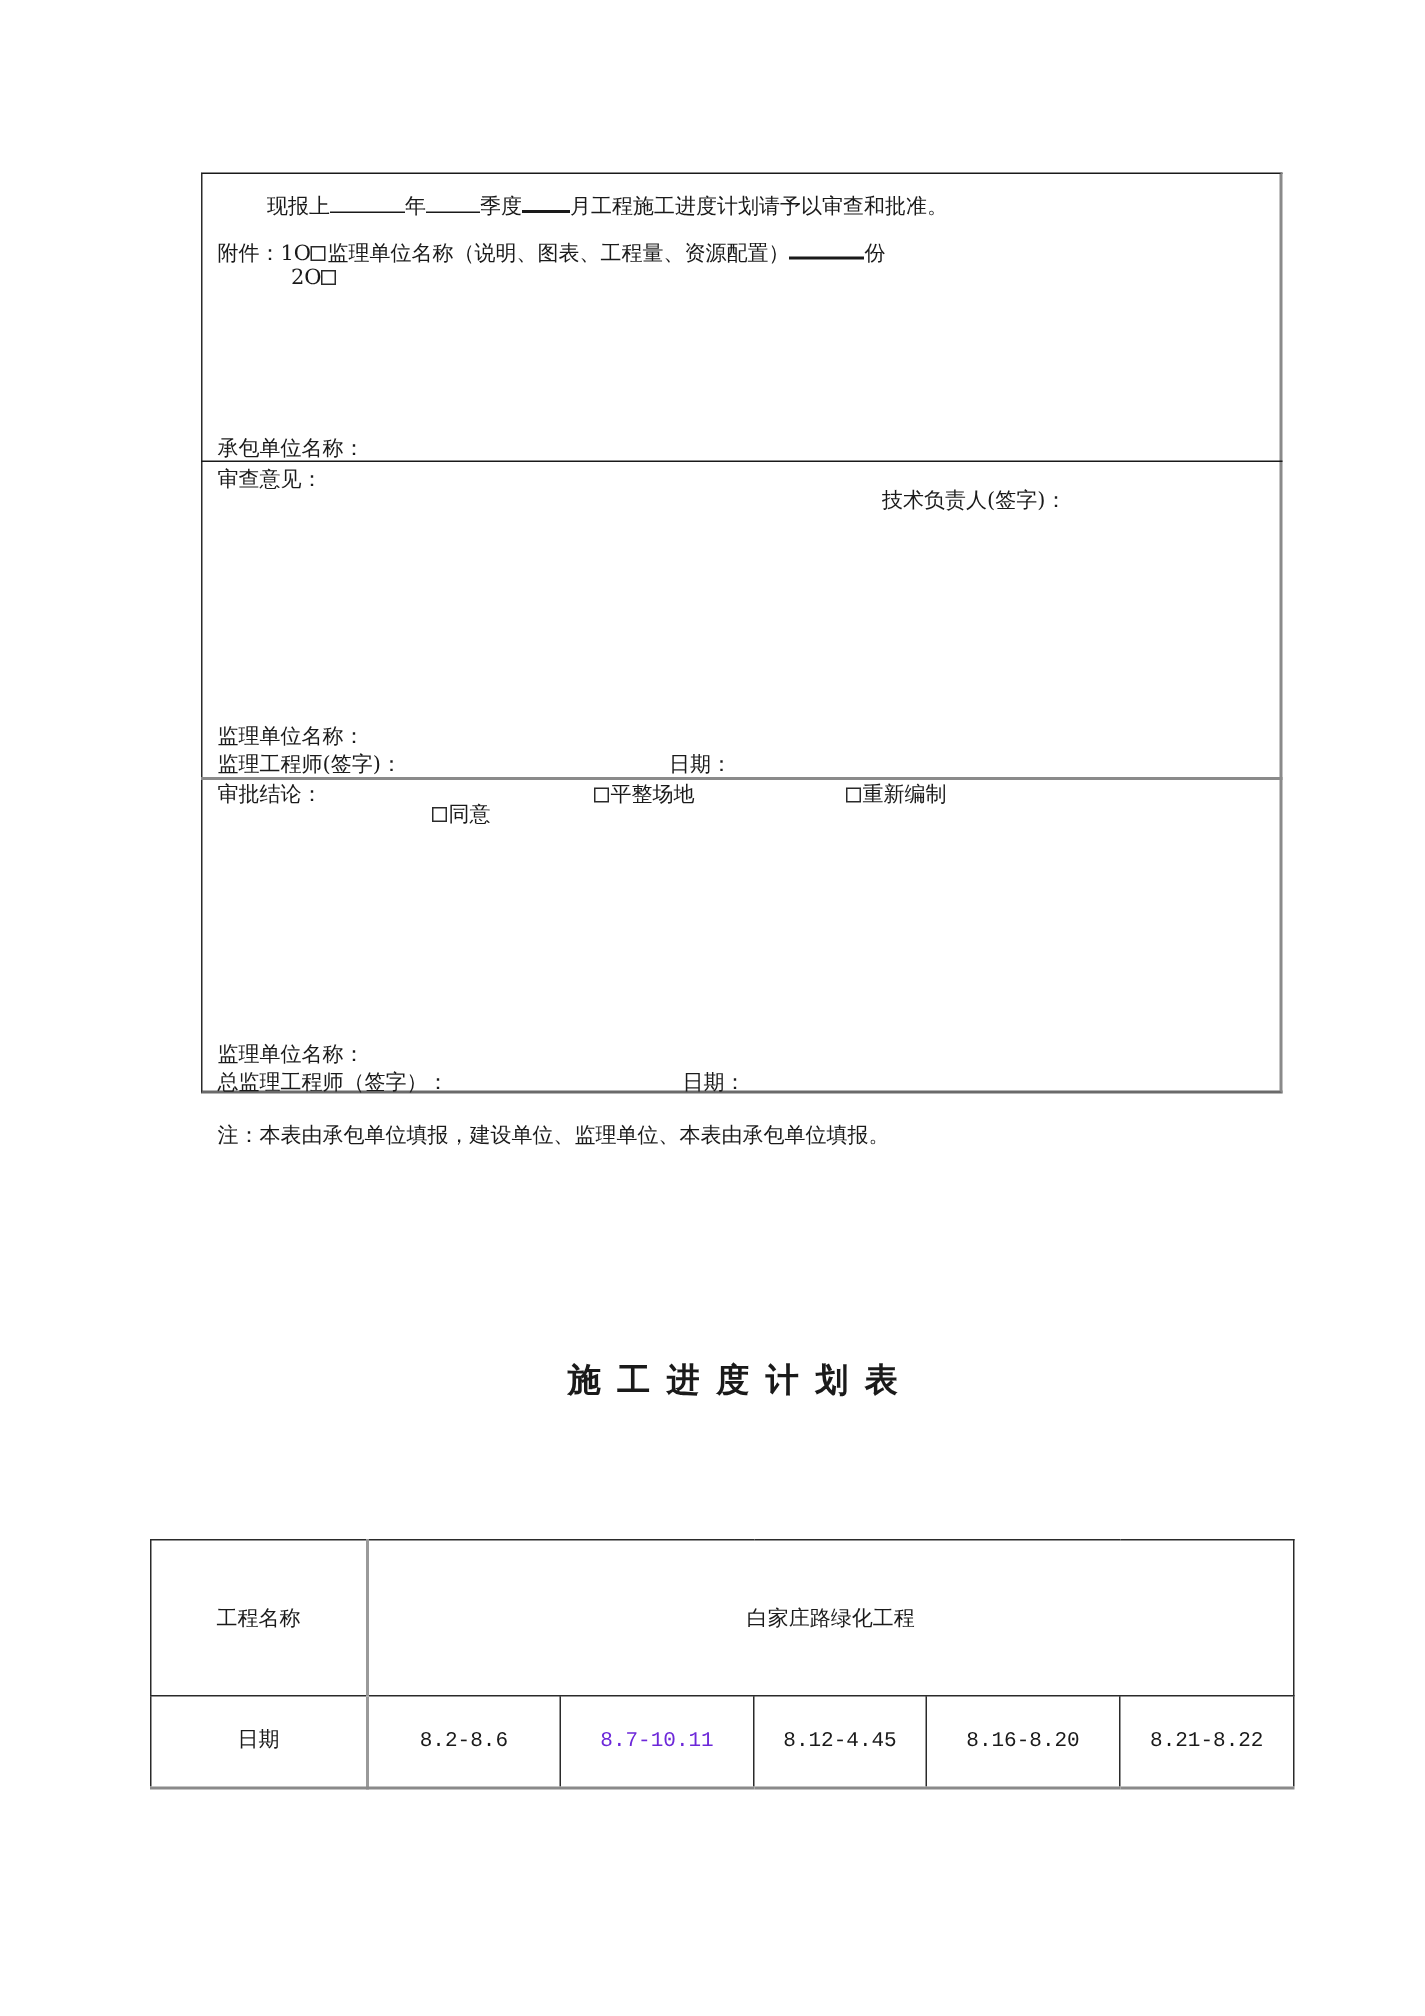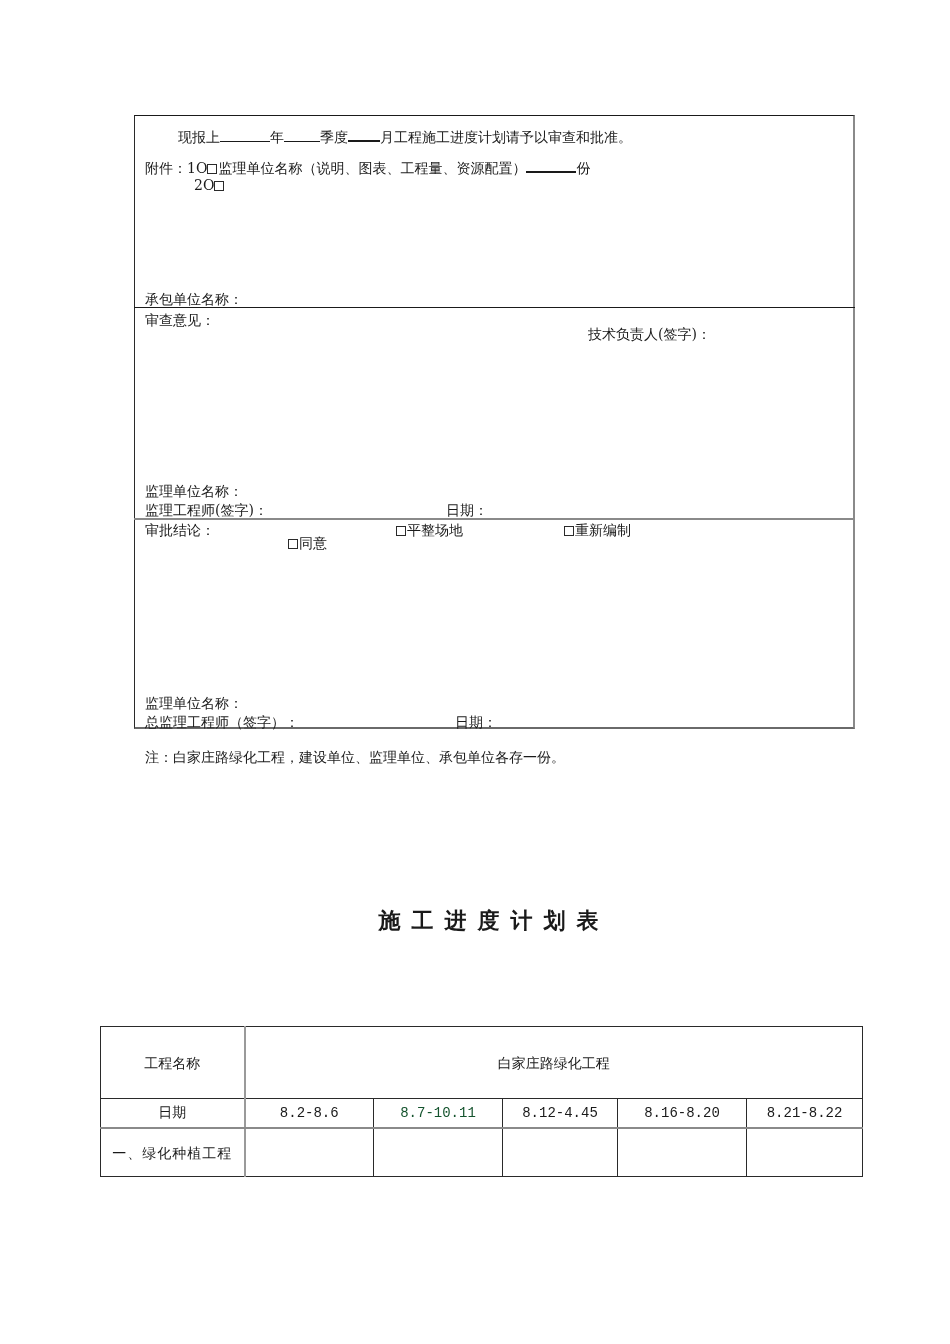--- a/index.html
+++ b/index.html
@@ -79,31 +79,31 @@
       top: 1026px;
       width: 762px;
       border-collapse: collapse;
       table-layout: fixed;
       font-size: 14px;
     }
     table.schedule td {
       border: 1px solid #2a2a2a;
       text-align: center;
       vertical-align: middle;
-      padding: 0;
+      padding: 16px;
       line-height: 18px;
       position: relative;
     }
     table.schedule td.grey-right { border-right: 2px solid #9a9a9a; }
     table.schedule tr.date-row td { border-bottom: 2px solid #8a8a8a; font-family: Liberation Mono, monospace; }
     table.schedule tr.name-row td { height: 71px; }
     table.schedule tr.date-row td { height: 28px; }
     table.schedule tr.section-row td { height: 47px; }
     table.schedule tr.task-row td { height: 28px; }
-    .highlight { color: #14532d; }
+    .highlight { color: #6d28d9; }
     .gantt-bar {
       position: absolute;
       left: 0;
       right: 0;
       top: 11px;
       height: 3px;
       background: #111111;
       transform: rotate(-0.35deg);
     }
     .section-label { display: block; line-height: 18px; }
@@ -141,21 +141,21 @@
 <div class="abs" style="left:396px; top:521px;">
   <span class="checkbox"></span><span>平整场地</span>
 </div>
 <div class="abs" style="left:564px; top:521px;">
   <span class="checkbox"></span><span>重新编制</span>
 </div>
 <div class="abs" style="left:145px; top:694px;">监理单位名称：</div>
 <div class="abs" style="left:145px; top:713px;">总监理工程师（签字）：</div>
 <div class="abs" style="left:455px; top:713px;">日期：</div>
 
-<div class="abs" style="left:145px; top:748px;">注：白家庄路绿化工程，建设单位、监理单位、承包单位各存一份。</div>
+<div class="abs" style="left:145px; top:748px;">注：本表由承包单位填报，建设单位、监理单位、本表由承包单位填报。</div>
 
 <div class="doc-title">施工进度计划表</div>
 
 <table class="schedule">
   <colgroup>
     <col style="width:144px">
     <col style="width:129px">
     <col style="width:129px">
     <col style="width:115px">
     <col style="width:129px">
@@ -167,24 +167,14 @@
     <td colspan="5">白家庄路绿化工程</td>
   </tr>
   <tr class="date-row">
     <td class="grey-right">日期</td>
     <td>8.2-8.6</td>
     <td class="highlight">8.7-10.11</td>
     <td>8.12-4.45</td>
     <td>8.16-8.20</td>
     <td>8.21-8.22</td>
   </tr>
-  <tr class="section-row">
-    <td class="grey-right">
-          <span class="section-label" style="padding:0 8px; white-space:normal; letter-spacing:1px;">一、绿化种植工程</span>
-        </td>
-    <td></td>
-    <td></td>
-    <td></td>
-    <td></td>
-    <td></td>
-  </tr>
 </tbody>
   </table>
 
 </body></html>

